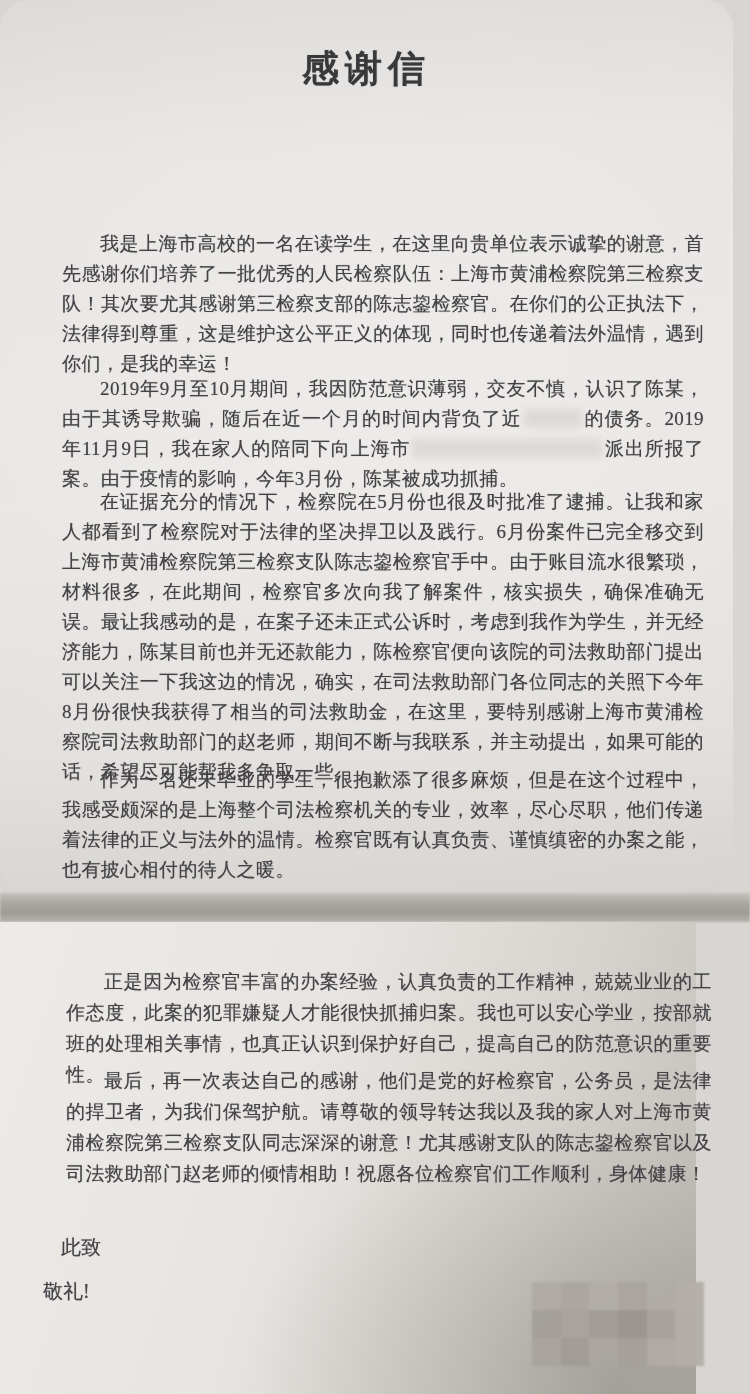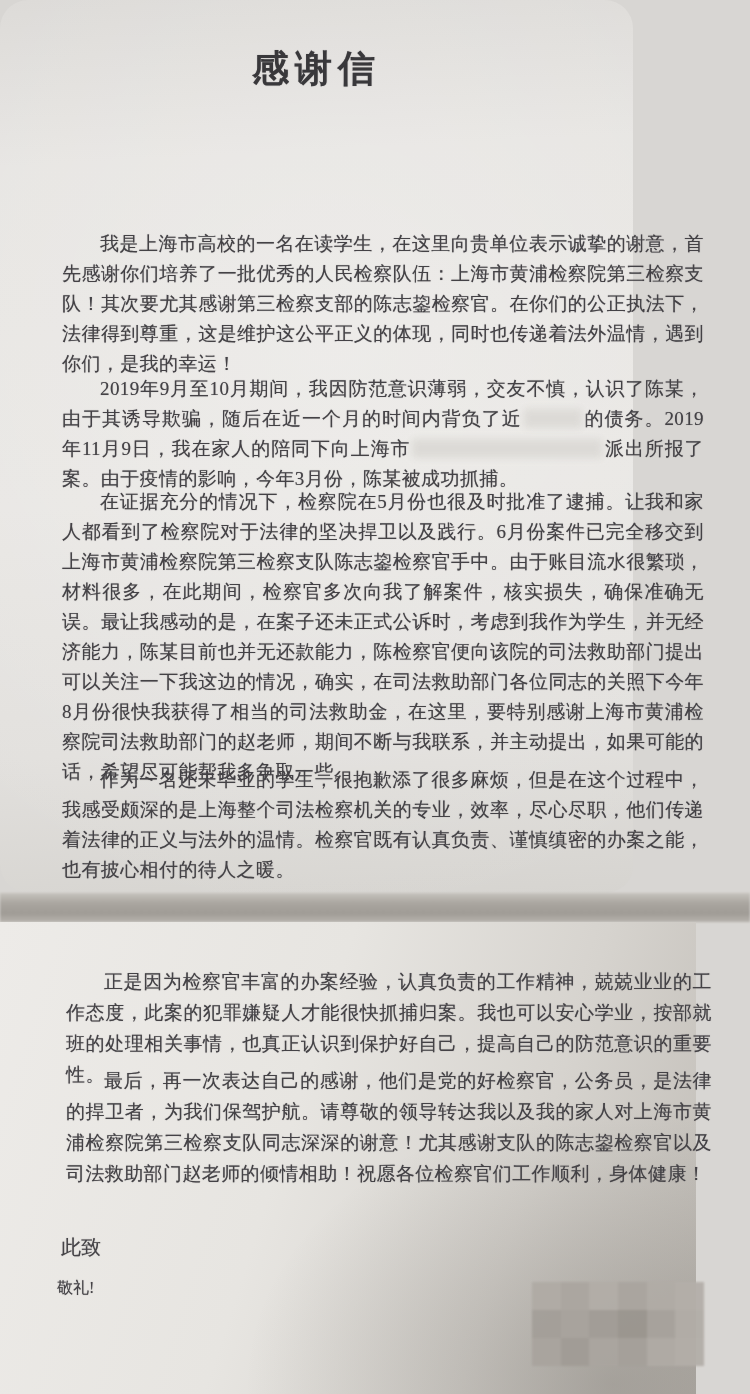--- a/index.html
+++ b/index.html
@@ -3,21 +3,21 @@
 <meta charset="utf-8">
 <style>
   html,body{margin:0;padding:0;}
   body{
     width:750px;height:1394px;position:relative;overflow:hidden;
     font-family:"Liberation Serif","DejaVu Serif",serif;
     background:#d8d6d3;
   }
   
   .photo-top{
-    position:absolute;left:0;top:0;width:633px;height:893px;
+    position:absolute;left:0;top:0;width:733px;height:893px;
     background:
       radial-gradient(130% 95% at 52% 38%, rgba(255,255,255,.25), rgba(0,0,0,0) 70%),
       linear-gradient(177deg,#dbd9d6 0%,#e6e4e1 18%,#e8e6e3 55%,#e2e0dd 82%,#d6d4d0 100%);
     border-radius: 28px;
   }
   
   .seam{
     position:absolute;left:0;top:893px;width:750px;height:29px;
     background:linear-gradient(to bottom,#c6c3bd 0%,#aaa6a0 35%,#a09c96 70%,#b6b2ac 100%);
     filter:blur(1.2px);
@@ -41,21 +41,21 @@
   .para{
     position:absolute;left:62px;width:642px;margin:0;
     font-size:19px;line-height:30px;letter-spacing:.4px;
     text-align:justify;text-indent:2em;color:#444246;
     text-shadow:0 0 .9px rgba(68,66,70,.55);
   }
   .photo-bottom .para{left:66px;width:646px;line-height:31px;}
   .p1{top:229px}.p2{top:374px}.p3{top:487px}.p4{top:765px}
   .p5{top:44px}.p6{top:143px}
   .closing{position:absolute;left:53px;top:304px;margin:8px;font-size:20px;color:#454347;text-shadow:0 0 .9px rgba(68,66,70,.55);}
-  .salute{position:absolute;left:57px;top:356px;margin:0;font-size:16px;color:#454347;text-shadow:0 0 .9px rgba(68,66,70,.55);}
+  .salute{position:absolute;left:43px;top:356px;margin:0;font-size:20px;color:#454347;text-shadow:0 0 .9px rgba(68,66,70,.55);}
   .redact{
     display:inline-block;height:19px;vertical-align:-3px;margin:0 2px;
     background:#dcdad6;border-radius:2px;filter:blur(3.5px);opacity:.95;
   }
   .mosaic{
     position:absolute;left:532px;top:360px;width:172px;height:84px;
     display:grid;grid-template-columns:repeat(6,1fr);grid-template-rows:repeat(3,1fr);
     filter:blur(1px);opacity:.95;
   }
 </style>

